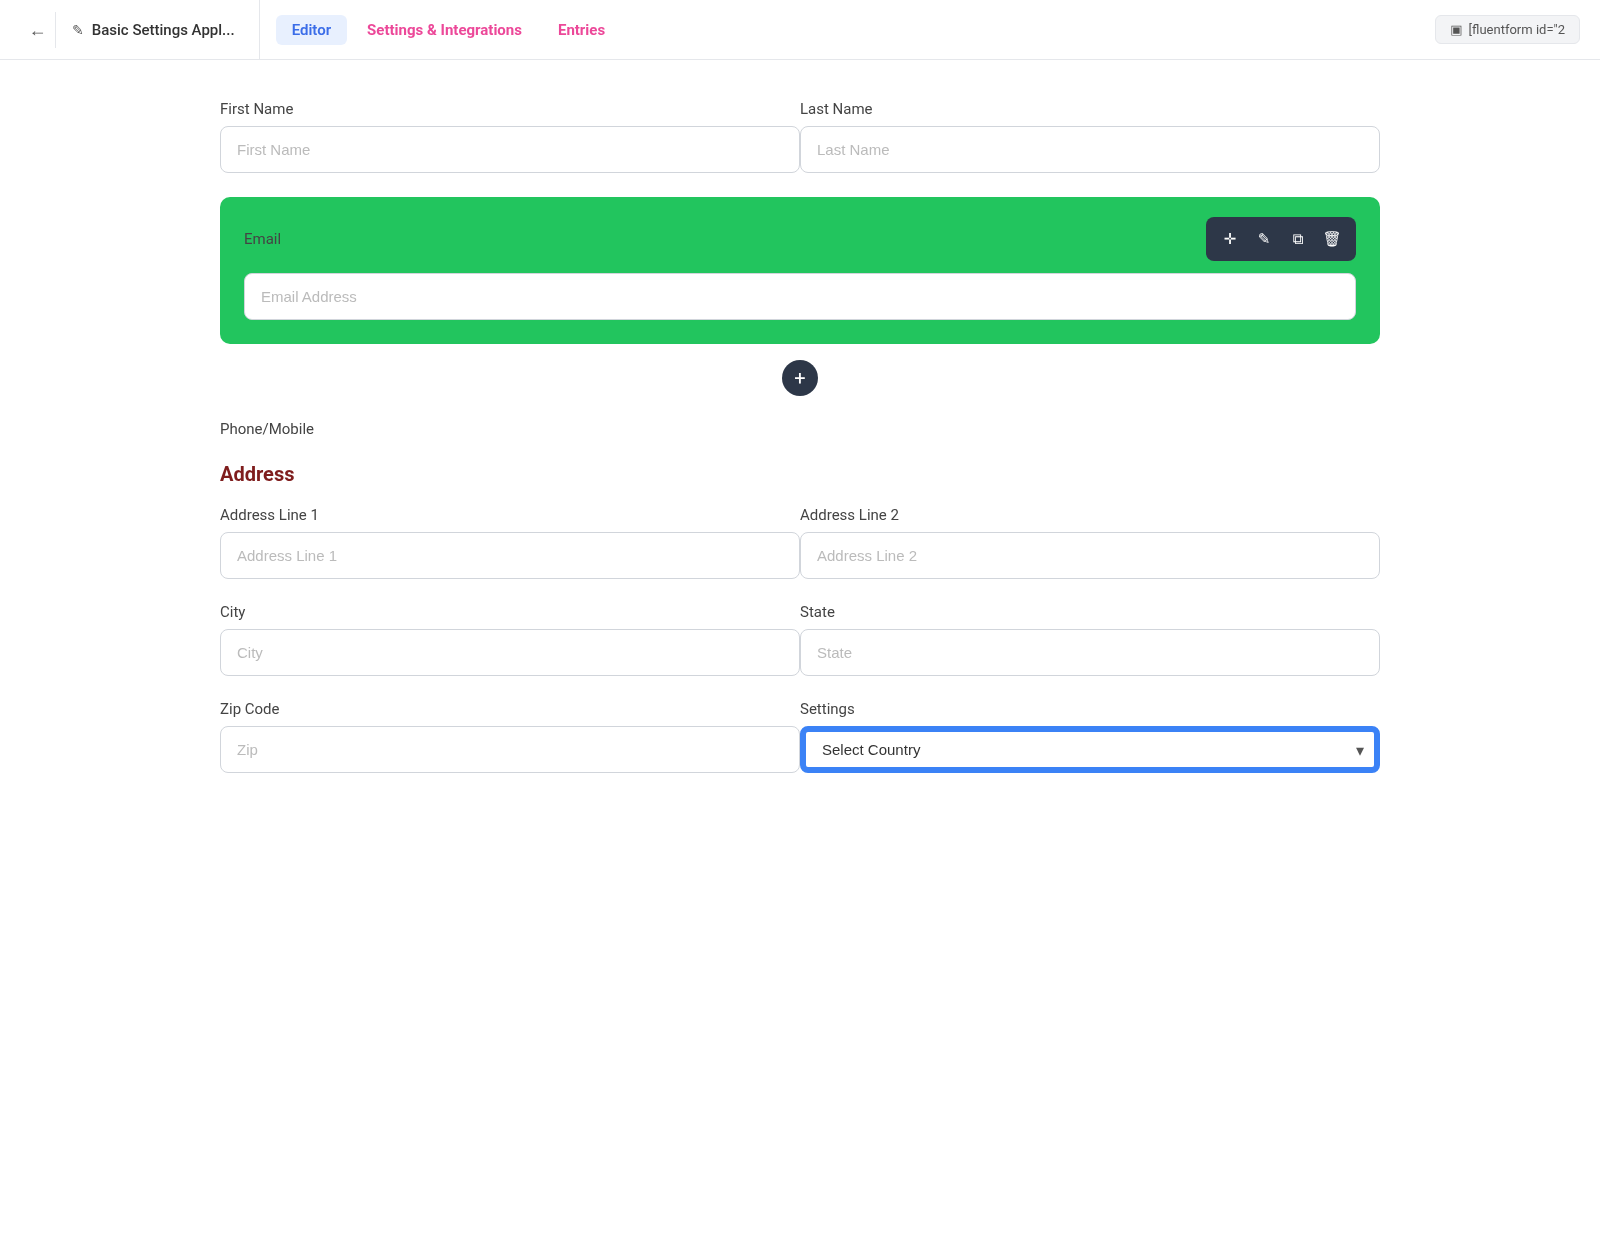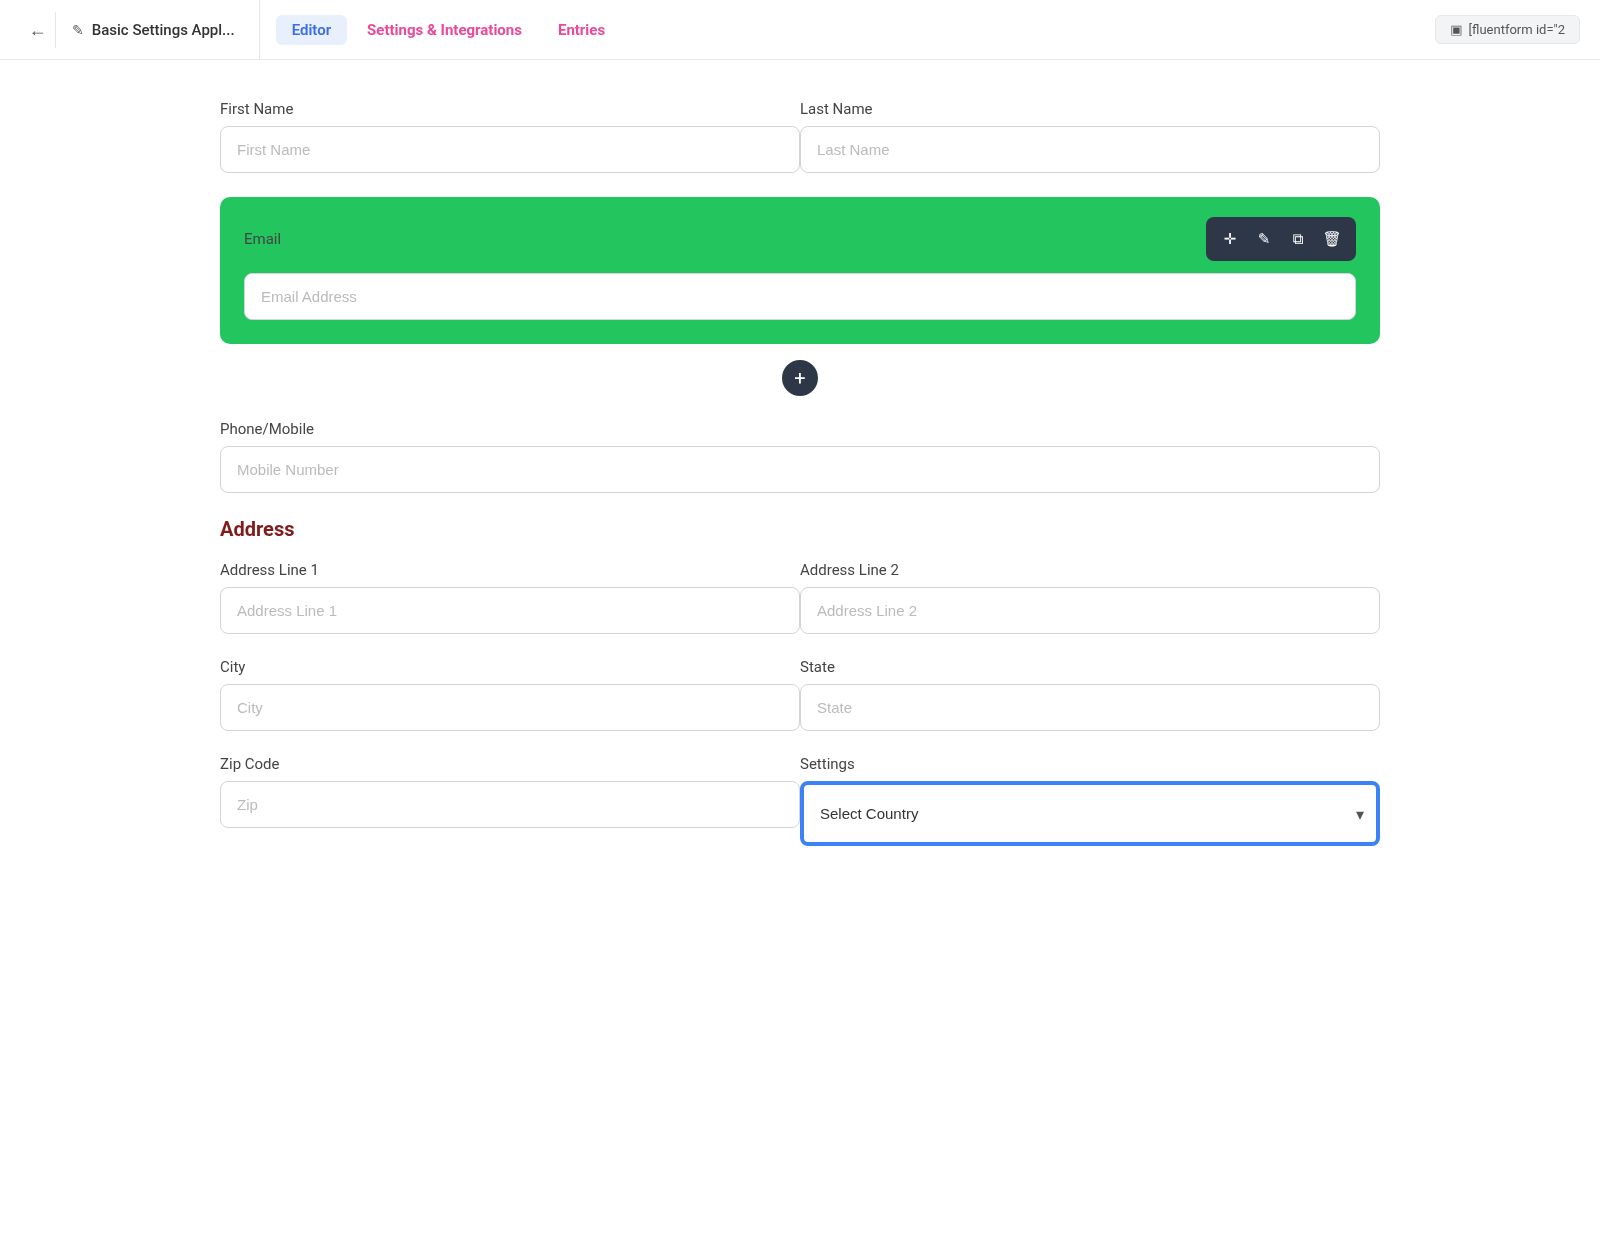--- a/index.html
+++ b/index.html
@@ -186,22 +186,22 @@
     .address-title {
       font-size: 20px;
       font-weight: 700;
       color: #7f1d1d;
       margin-bottom: 20px;
     }
 
     
     .form-select {
       width: 100%;
-      padding: 20px 16px;
-      border: 4px solid #3b82f6;
+      padding: 9px 16px;
+      border: 6px solid #3b82f6;
       border-radius: 8px;
       font-size: 15px;
       color: #333;
       background: #fff;
       outline: none;
       appearance: none;
       -webkit-appearance: none;
       cursor: pointer;
       background-image: none;
     }
@@ -277,21 +277,20 @@
 
   <div class="add-button-container">
     <div class="add-button">
       <span>+</span>
     </div>
   </div>
 
   <div class="form-row">
     <div class="form-field" style="max-width:100%;">
       <label>Phone/Mobile</label>
-      <input class="form-input" type="text" placeholder="Mobile Number" style="">
     </div>
   </div>
 
   <div class="address-section">
     <div class="address-title">Address</div>
 
     <div class="form-row">
       <div class="form-field">
         <label>Address Line 1</label>
         <input class="form-input" type="text" placeholder="Address Line 1" style="">

